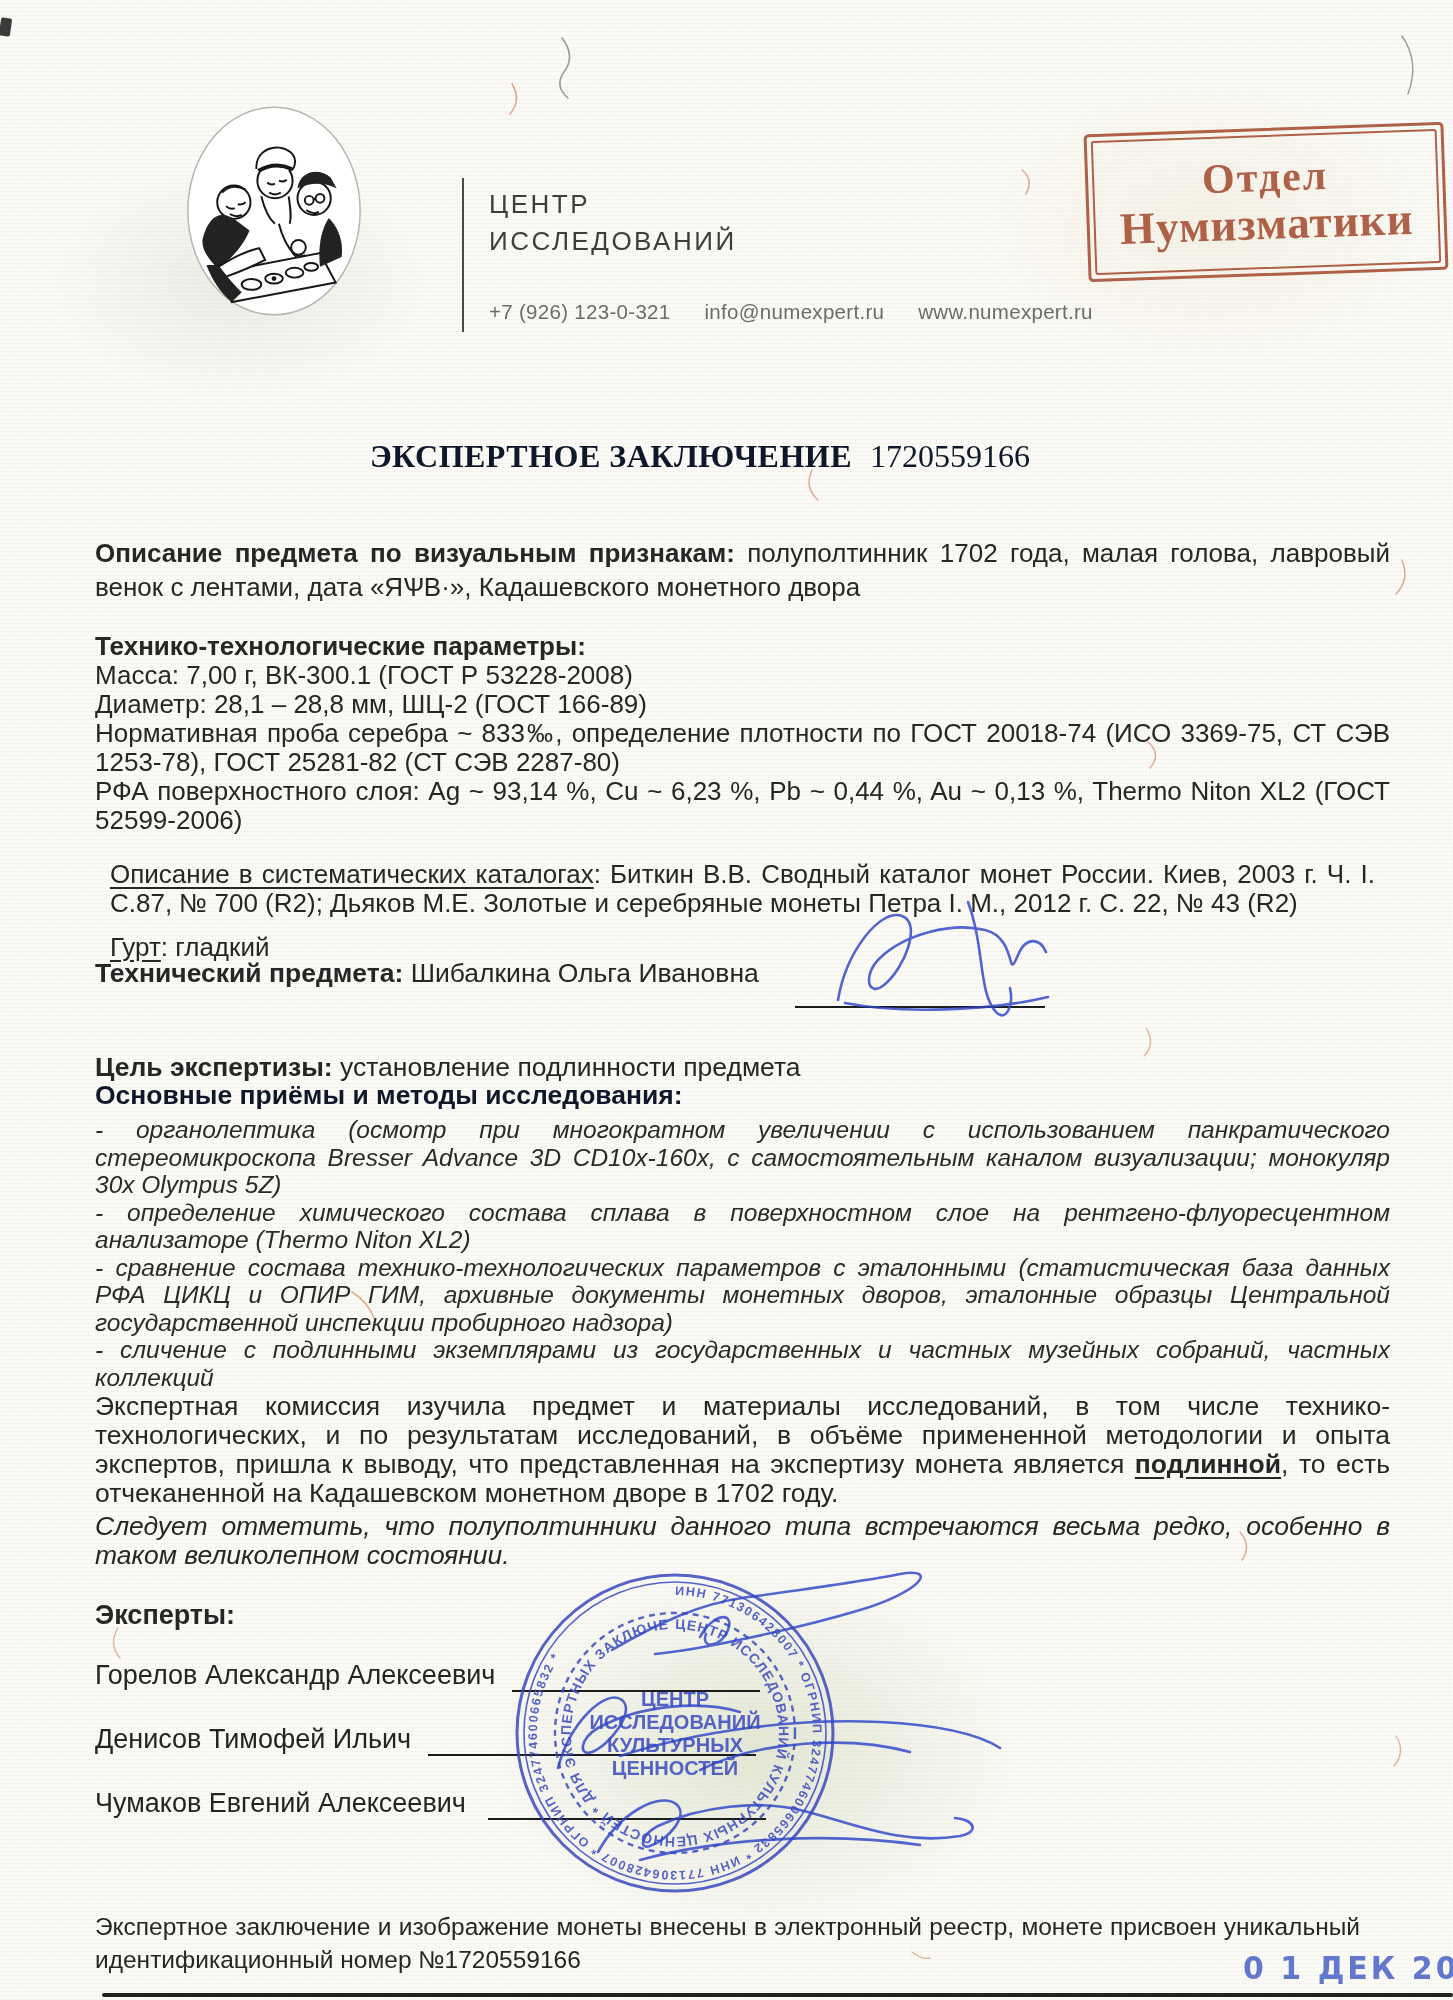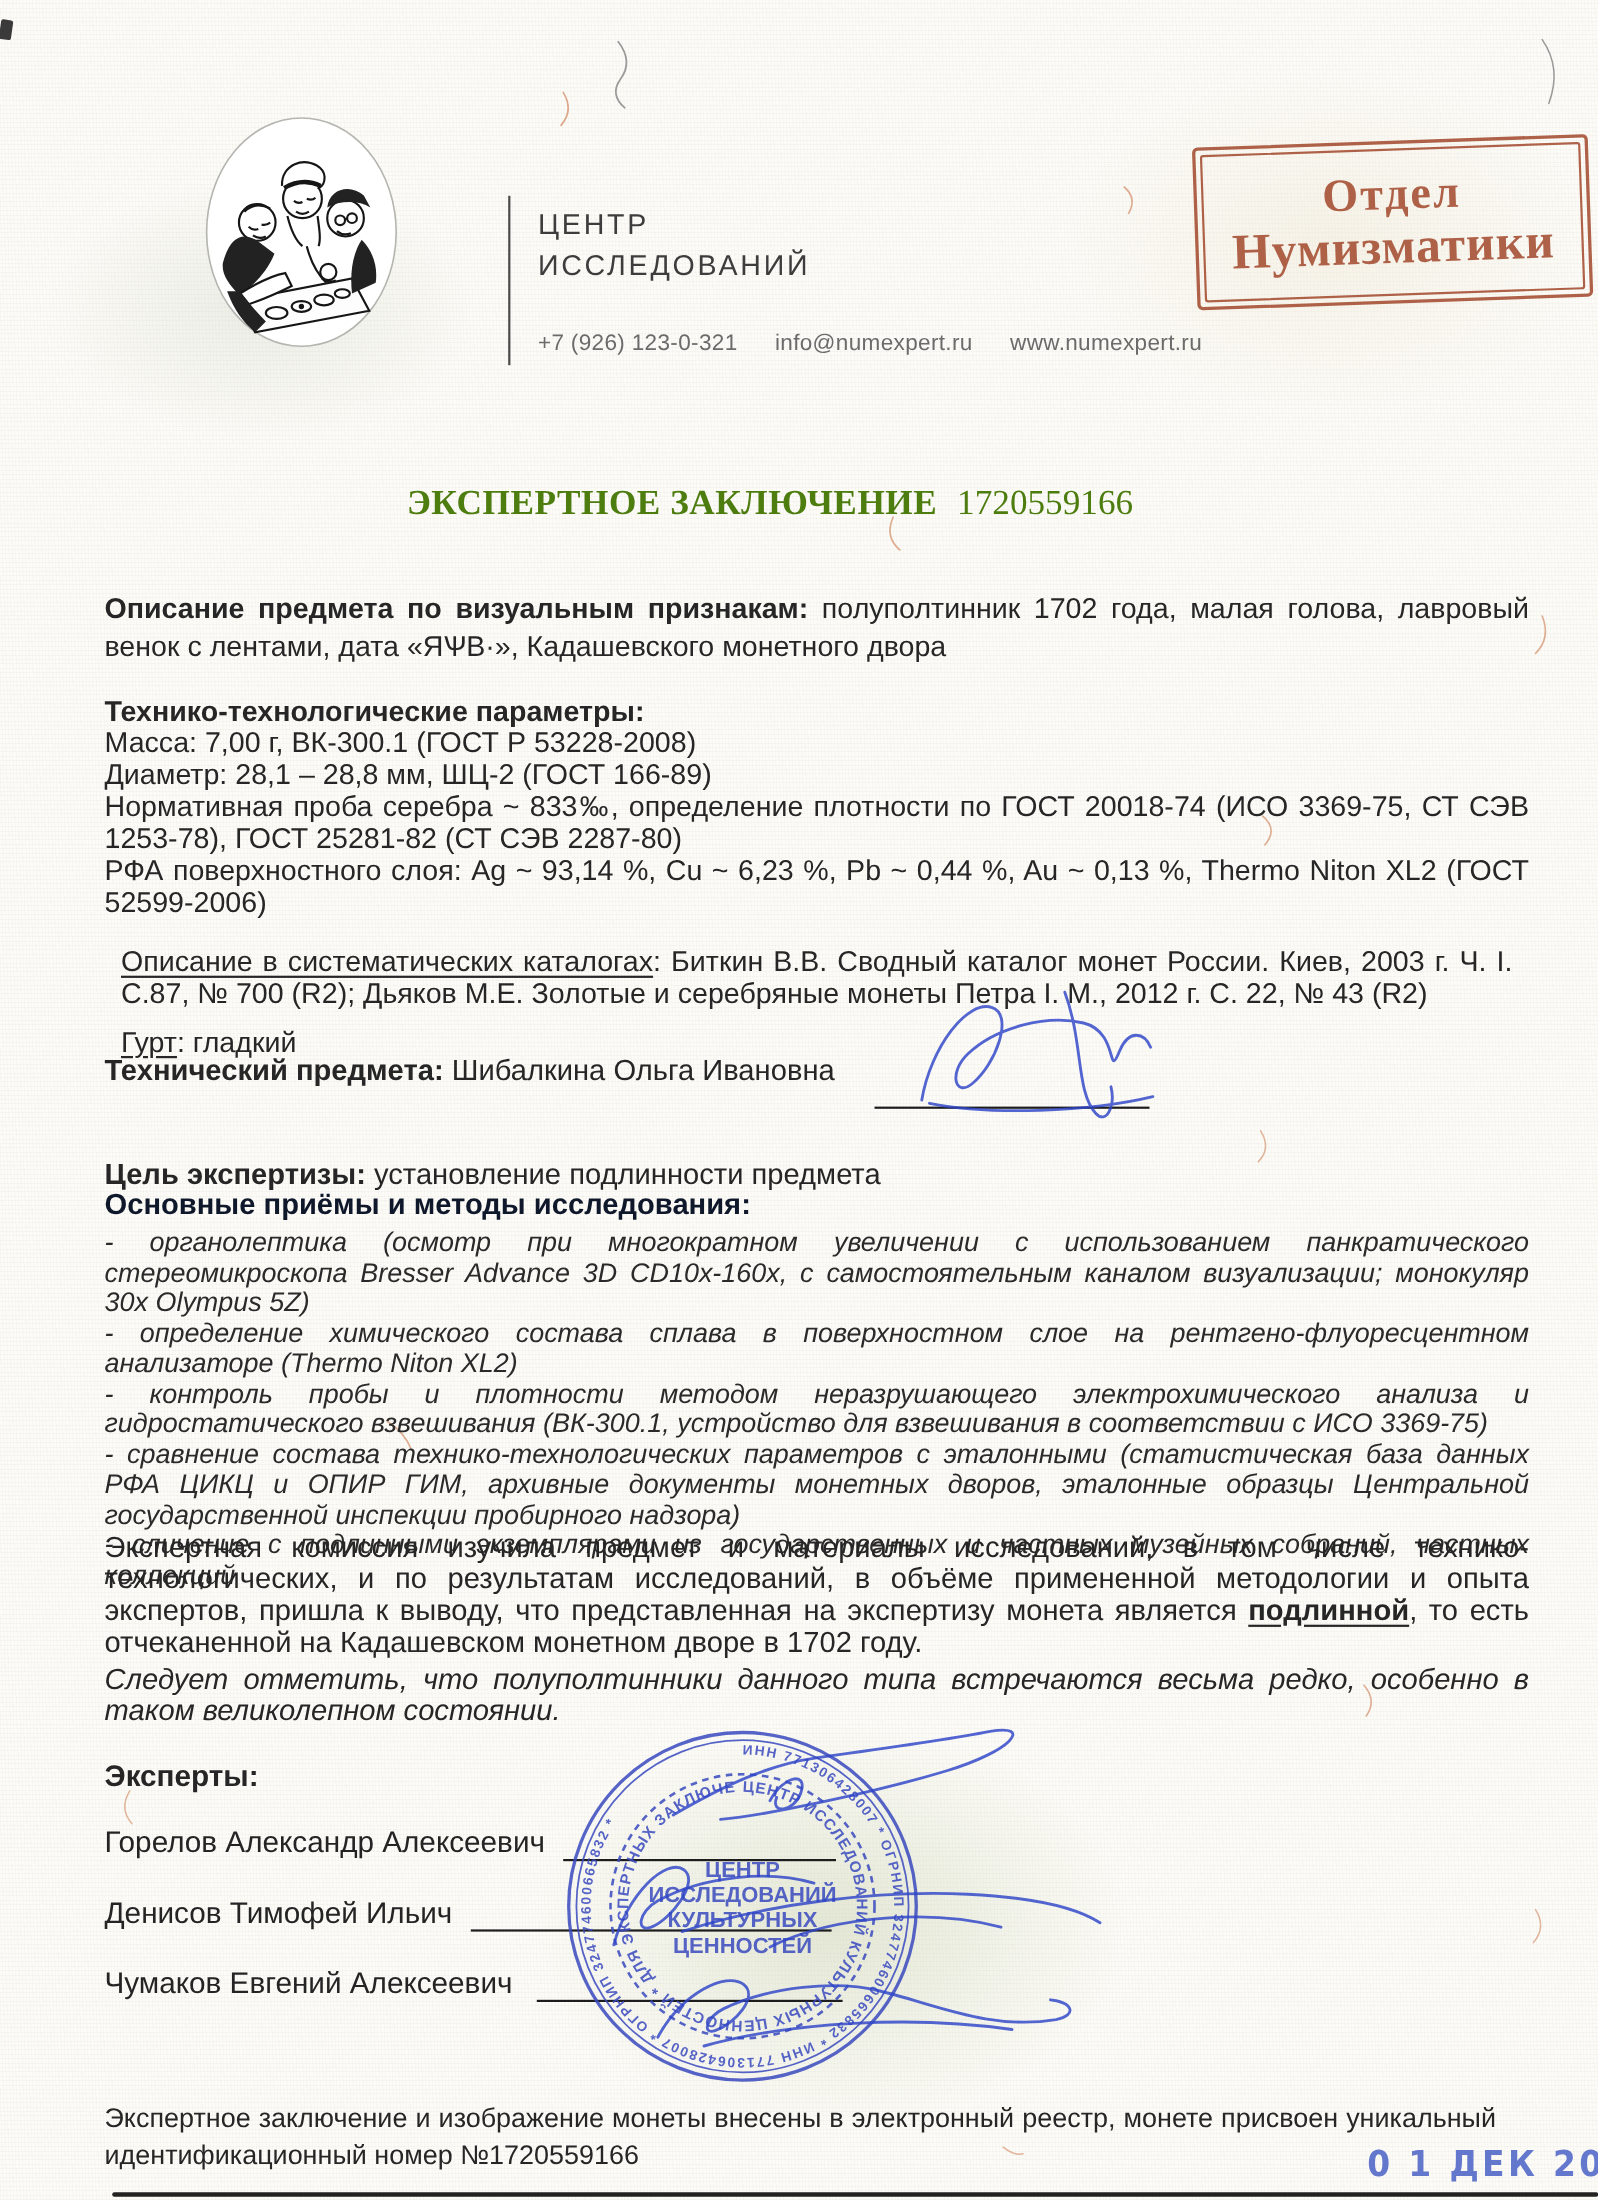--- a/index.html
+++ b/index.html
@@ -40,21 +40,21 @@
   }
   .red-stamp .inner{
     position:absolute; inset:4px; border:2px solid #a8553a; border-radius:3px;
     display:flex; flex-direction:column; align-items:center; justify-content:center;
   }
   .red-stamp .l1{font-size:42px; line-height:44px; font-weight:700; letter-spacing:2px;}
   .red-stamp .l2{font-size:45px; line-height:50px; font-weight:700; letter-spacing:1px;}
 
   
   .title{position:absolute; left:95px; width:1210px; top:438px; z-index:1;
-    text-align:center; font-family:"Liberation Serif","DejaVu Serif",serif; font-size:32px; color:#4d7c0f;}
+    text-align:center; font-family:"Liberation Serif","DejaVu Serif",serif; font-size:32px; color:#0f172a;}
   .title .t-label{font-weight:700; letter-spacing:.5px;}
   .title .t-number{font-weight:400; margin-left:10px;}
 
   .para{position:absolute; left:95px; width:1295px; z-index:1;
     font-size:26px; line-height:30px; text-align:justify; color:#262626;}
   .b{font-weight:700;}
   .u{text-decoration:underline; text-underline-offset:4px;}
   .desc{top:536px; line-height:34px;}
   .tech{top:632px; line-height:29px;}
   .tech p{margin:0;}
@@ -205,21 +205,20 @@
   <div class="sig-line sl-tech"></div>
 
   <div class="para purpose">
     <span class="b">Цель экспертизы:</span><span> установление подлинности предмета</span>
   </div>
 
   <div class="para methods">
     <h3>Основные приёмы и методы исследования:</h3>
     <p>- органолептика (осмотр при многократном увеличении с использованием панкратического стереомикроскопа Bresser Advance 3D CD10x-160x, с самостоятельным каналом визуализации; монокуляр 30x Olympus 5Z)</p>
     <p>- определение химического состава сплава в поверхностном слое на рентгено-флуоресцентном анализаторе (Thermo Niton XL2)</p>
-    <p>- контроль пробы и плотности методом неразрушающего электрохимического анализа и гидростатического взвешивания (ВК-300.1, устройство для взвешивания в соответствии с ИСО 3369-75)</p>
     <p>- сравнение состава технико-технологических параметров с эталонными (статистическая база данных РФА ЦИКЦ и ОПИР ГИМ, архивные документы монетных дворов, эталонные образцы Центральной государственной инспекции пробирного надзора)</p>
     <p>- сличение с подлинными экземплярами из государственных и частных музейных собраний, частных коллекций</p>
   </div>
 
   <div class="para concl">
     <div>
       <span>Экспертная комиссия изучила предмет и материалы исследований, в том числе технико-технологических, и по результатам исследований, в объёме примененной методологии и опыта экспертов, пришла к выводу, что представленная на экспертизу монета является </span><span class="b u">подлинной</span><span>, то есть отчеканенной на Кадашевском монетном дворе в 1702 году.</span>
     </div>
     <div class="note">Следует отметить, что полуполтинники данного типа встречаются весьма редко, особенно в таком великолепном состоянии.</div>
   </div>

